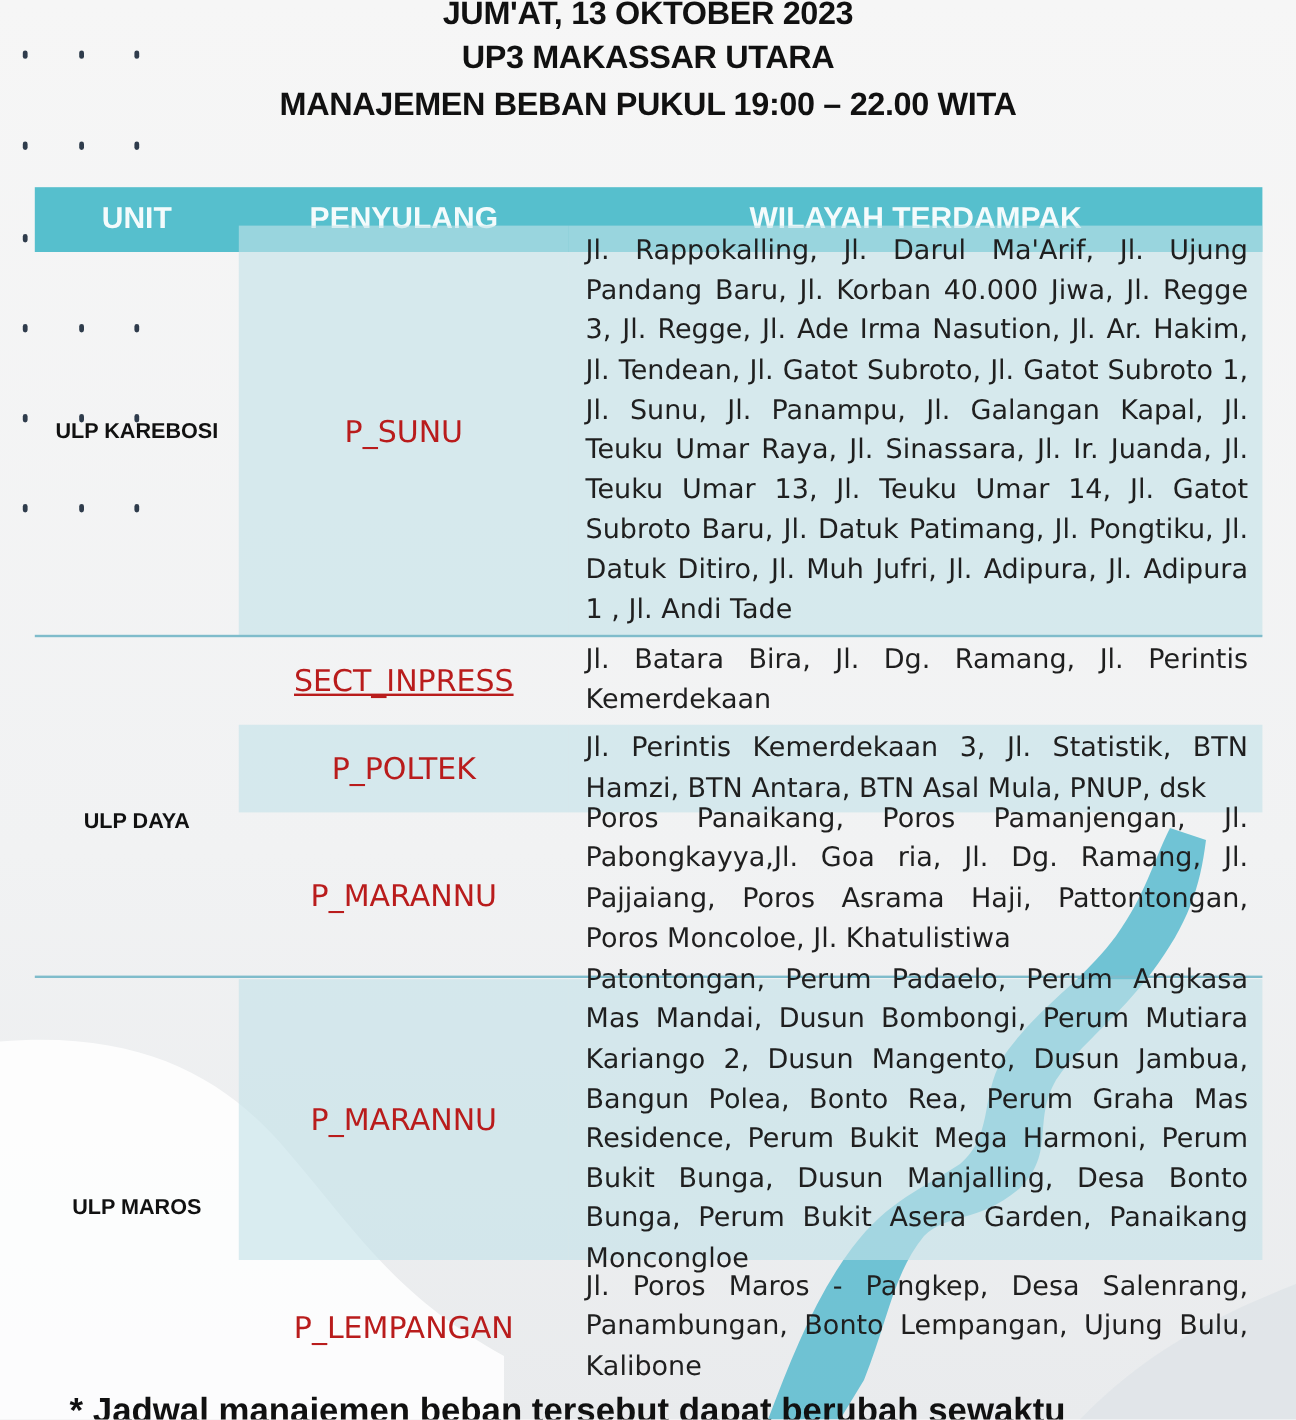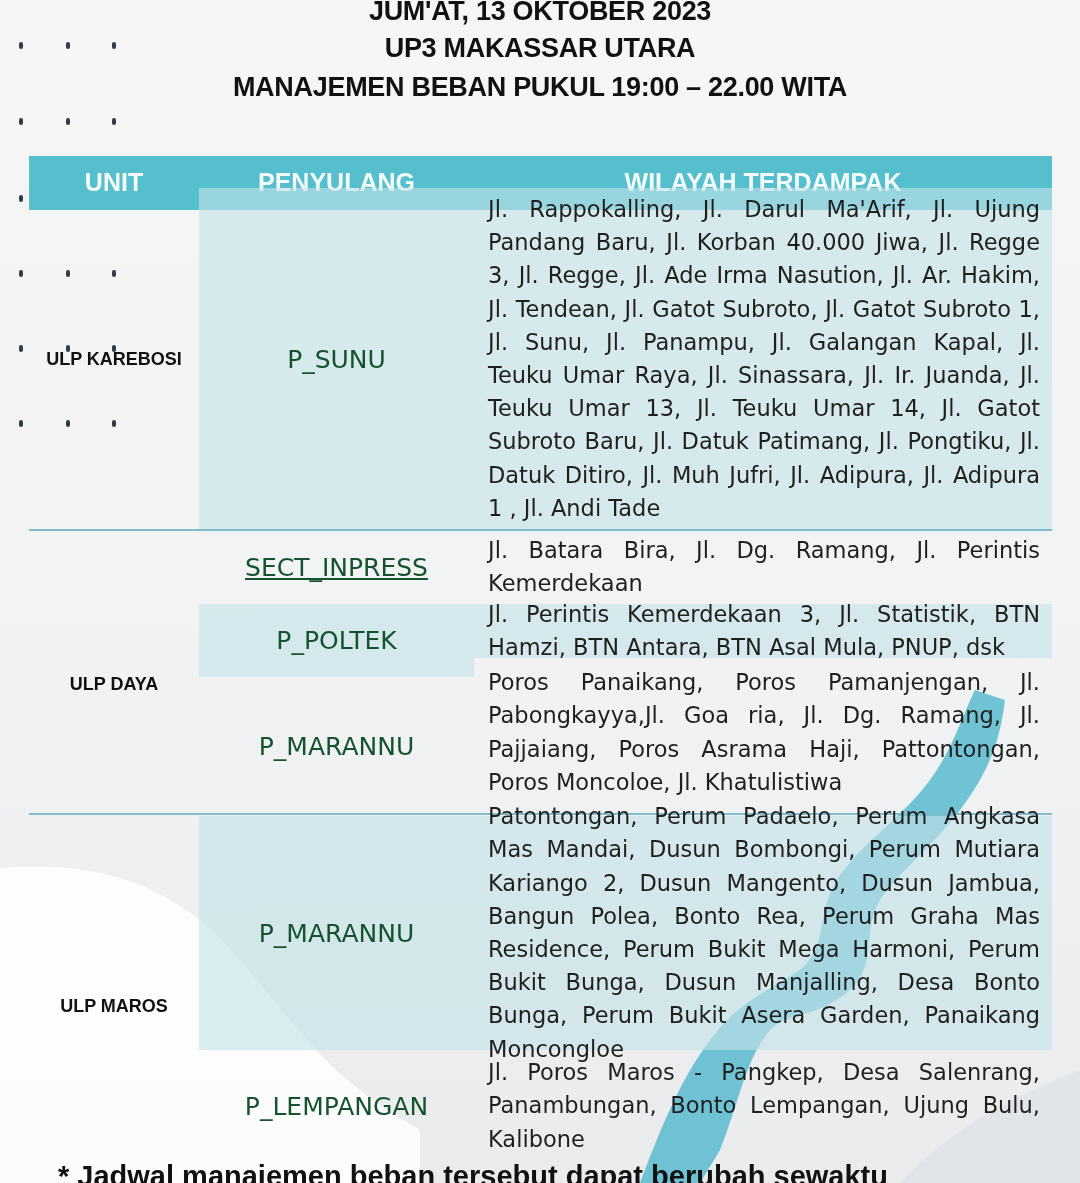--- a/index.html
+++ b/index.html
@@ -28,21 +28,21 @@
       font-family: "Liberation Sans", sans-serif; font-weight: bold; font-size: 25px; margin-top: 24px;
     }
     .th { position: absolute; top: 0; height: 54px; line-height: 52px; text-align: center; }
     .cell-unit {
       position: absolute; left: 0; width: 170px; text-align: center;
       font-family: "Liberation Sans", sans-serif; font-weight: bold; font-size: 18px;
       color: #111; line-height: 38px; display: flex; align-items: center; justify-content: center;
     }
     .cell-feeder {
       position: absolute; left: 170px; width: 275px; text-align: center;
-      font-size: 25px; color: #14532d; display: flex; align-items: center; justify-content: center;
+      font-size: 25px; color: #b91c1c; display: flex; align-items: center; justify-content: center;
     }
     .cell-area {
       position: absolute; left: 445px; width: 578px; padding: 0 12px 0 14px; box-sizing: border-box;
       font-size: 22.5px; line-height: 33.2px; color: #1f1f1f; text-align: justify;
       display: flex; align-items: center;
     }
     .cell-area span { display: block; width: 100%; }
     .shade { background: rgba(196, 226, 232, 0.62); }
     .divider { position: absolute; left: 0; width: 1023px; height: 2px; background: #7fbccb; }
     .footnote {
@@ -108,21 +108,21 @@
   </div>
   <div class="cell-feeder" style="top:400px;height:70px;text-decoration:underline;">
     <span>SECT_INPRESS</span>
   </div>
   <div class="cell-area" style="top:400px;height:70px;justify-content:flex-end;">
     <span>Jl. Batara Bira, Jl. Dg. Ramang, Jl. Perintis Kemerdekaan</span>
   </div>
   <div class="cell-feeder shade" style="top:472px;height:73px;">
     <span>P_POLTEK</span>
   </div>
-  <div class="cell-area shade" style="top:472px;height:54px;">
+  <div class="cell-area shade" style="top:472px;height:73px;">
     <span>Jl. Perintis Kemerdekaan 3, Jl. Statistik, BTN Hamzi, BTN Antara, BTN Asal Mula, PNUP, dsk</span>
   </div>
   <div class="cell-feeder" style="top:547px;height:135px;">
     <span>P_MARANNU</span>
   </div>
   <div class="cell-area" style="top:533px;height:135px;">
     <span>Poros Panaikang, Poros Pamanjengan, Jl. Pabongkayya,Jl. Goa ria, Jl. Dg. Ramang, Jl. Pajjaiang, Poros Asrama Haji, Pattontongan, Poros Moncoloe, Jl. Khatulistiwa</span>
   </div>
   <div class="divider" style="top:681px;"></div>
 

